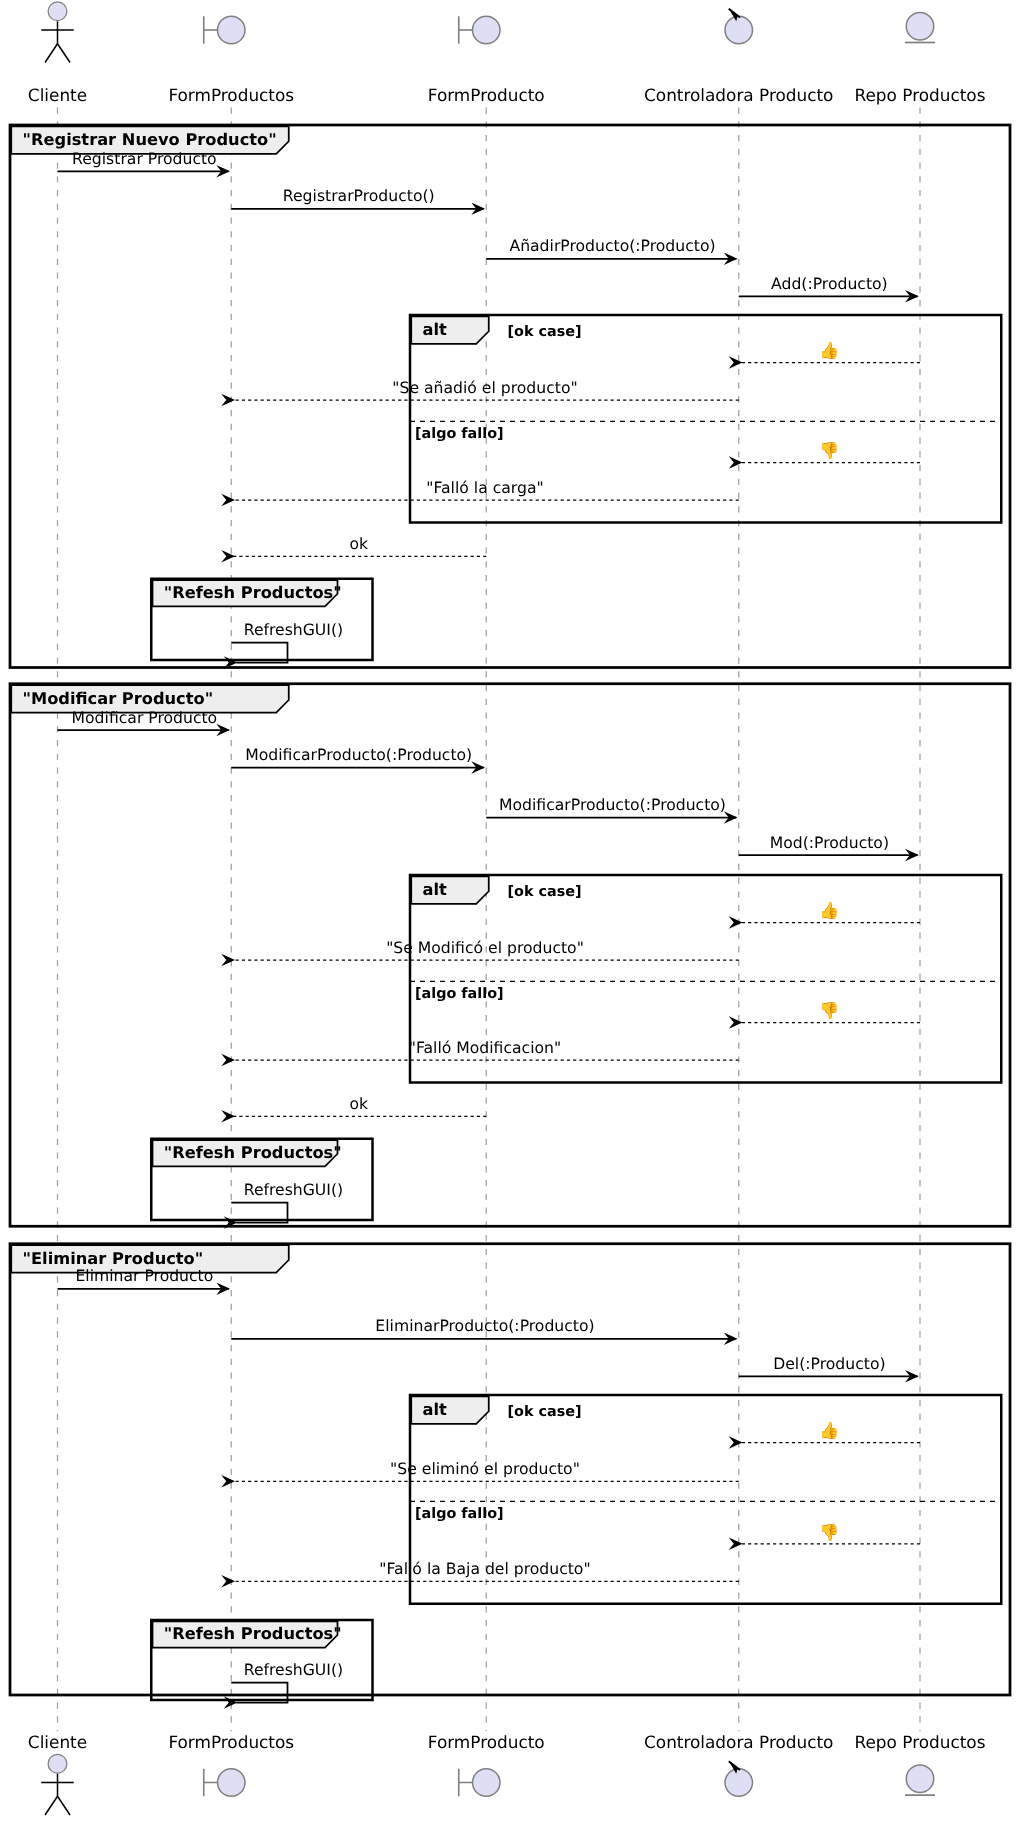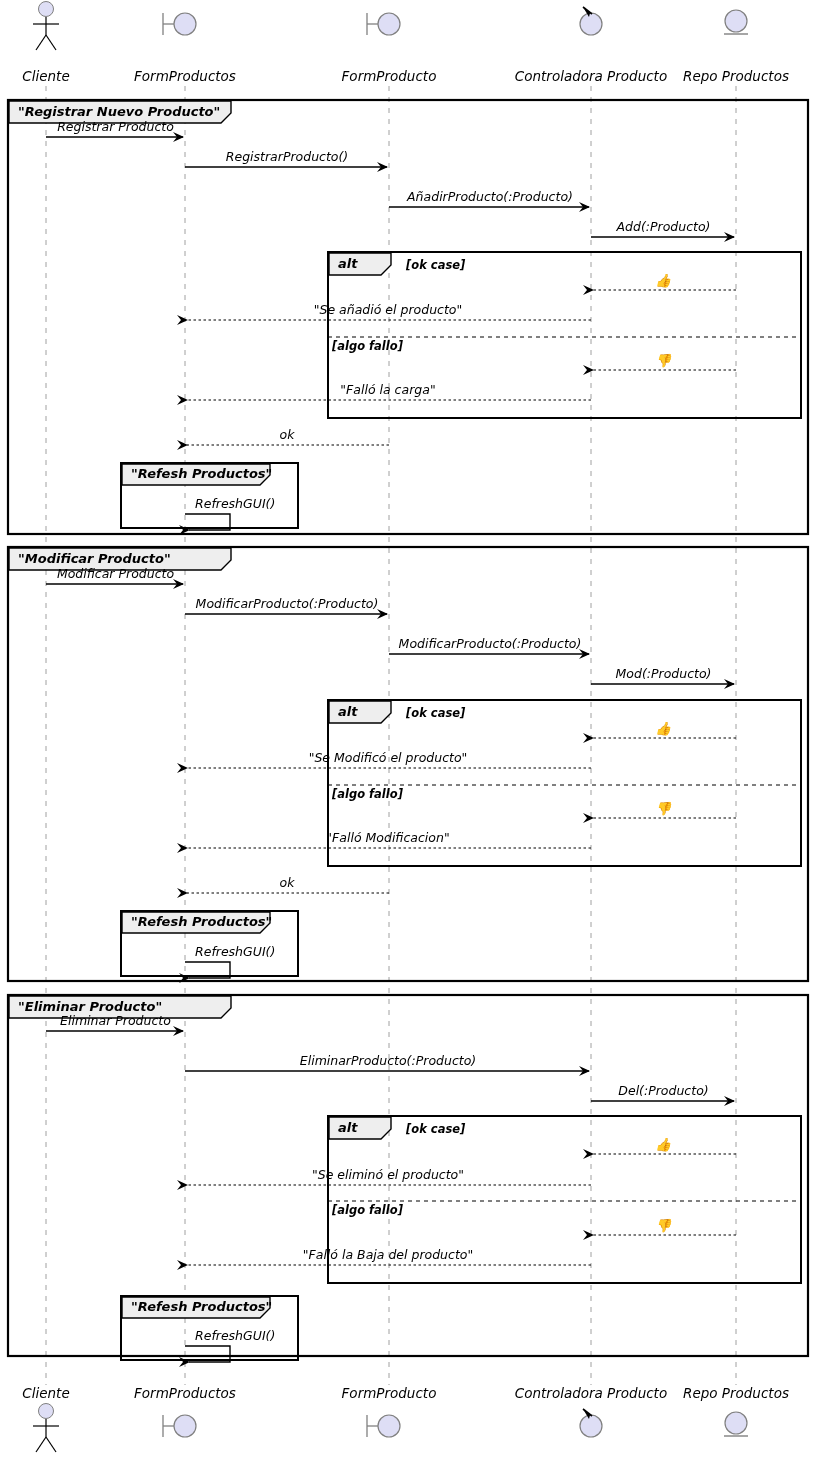--- a/index.html
+++ b/index.html
@@ -1,21 +1,21 @@
 <!DOCTYPE html>
 <html><head>
 <meta charset="utf-8">
 <style>
   html,body{margin:0;padding:0;background:#ffffff;}
   body{
     font-family:"DejaVu Sans","Liberation Sans",sans-serif;
     width:816px;height:1467px;position:relative;overflow:hidden;
     color:#000;
   }
-  #stage{position:absolute;left:0;top:0;width:816px;height:1467px;font-style:italic;}
+  #stage{position:absolute;left:0;top:0;width:816px;height:1467px;}
   svg{display:block;}
 </style>
 </head>
 <body>
 
 <div id="stage">
   <svg id="svgroot" width="816" height="1467" viewBox="0 0 816 1467" xmlns="http://www.w3.org/2000/svg">
     <defs>
       <marker id="openArrow" markerWidth="14" markerHeight="14" refX="11" refY="5" orient="auto" markerUnits="userSpaceOnUse">
         <path d="M1,0 L12,5 L1,10 L5,5 Z" fill="#000"></path>

